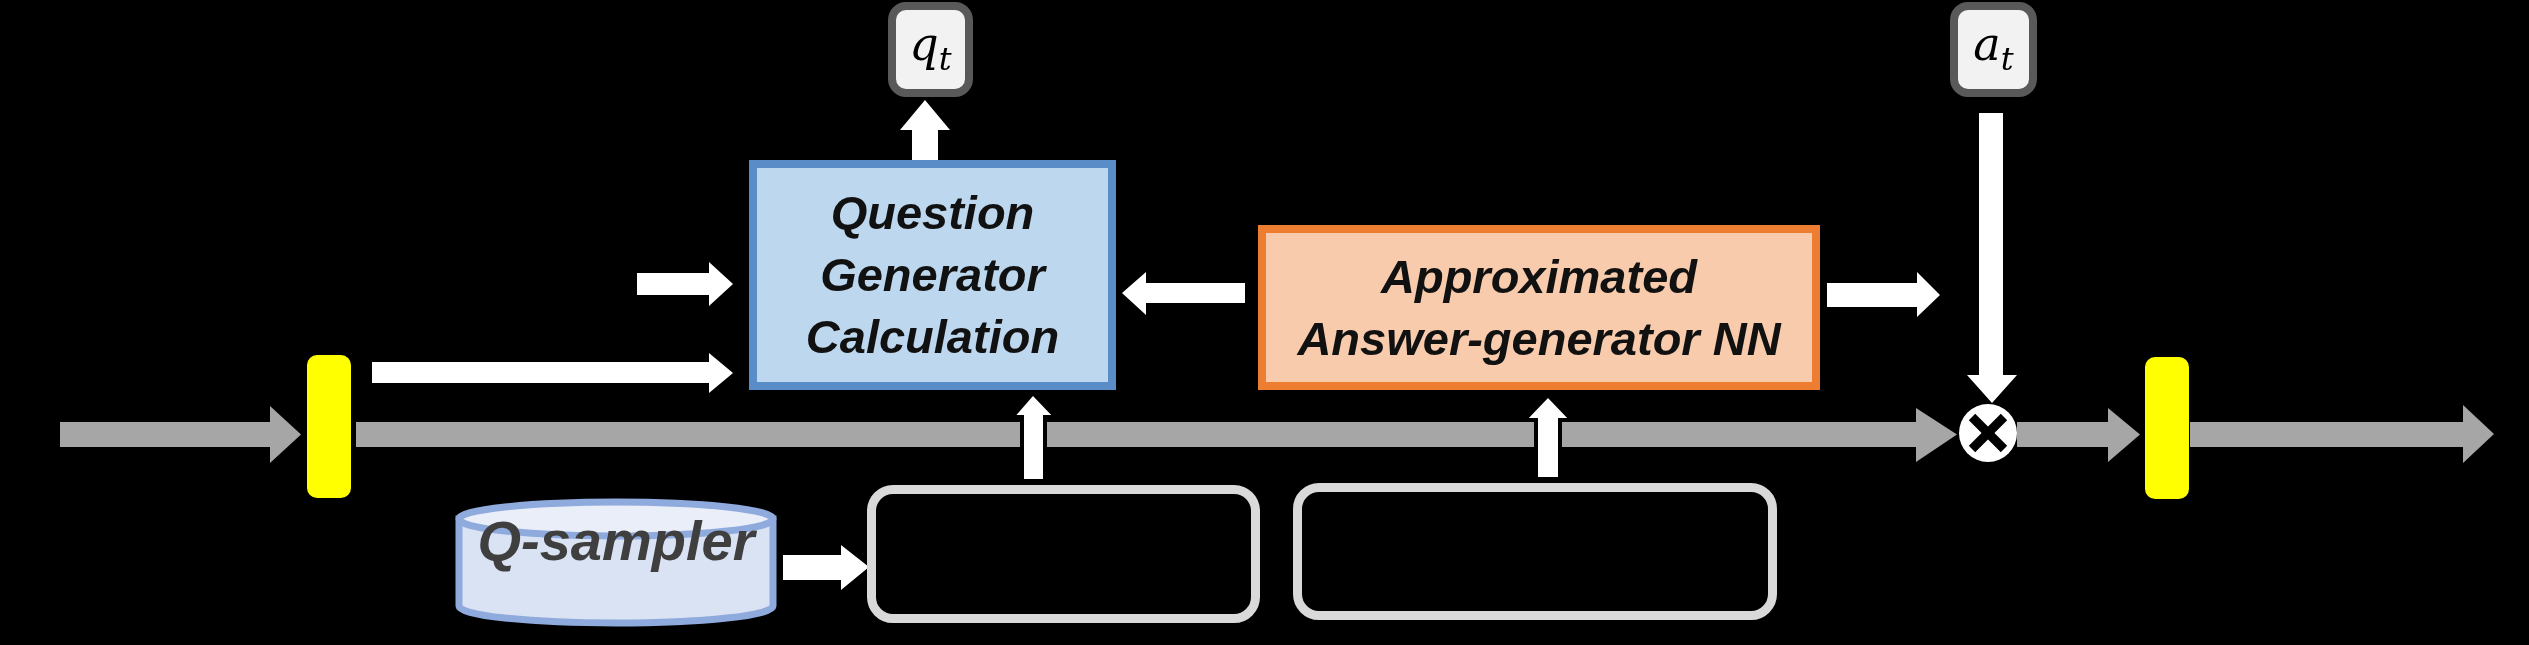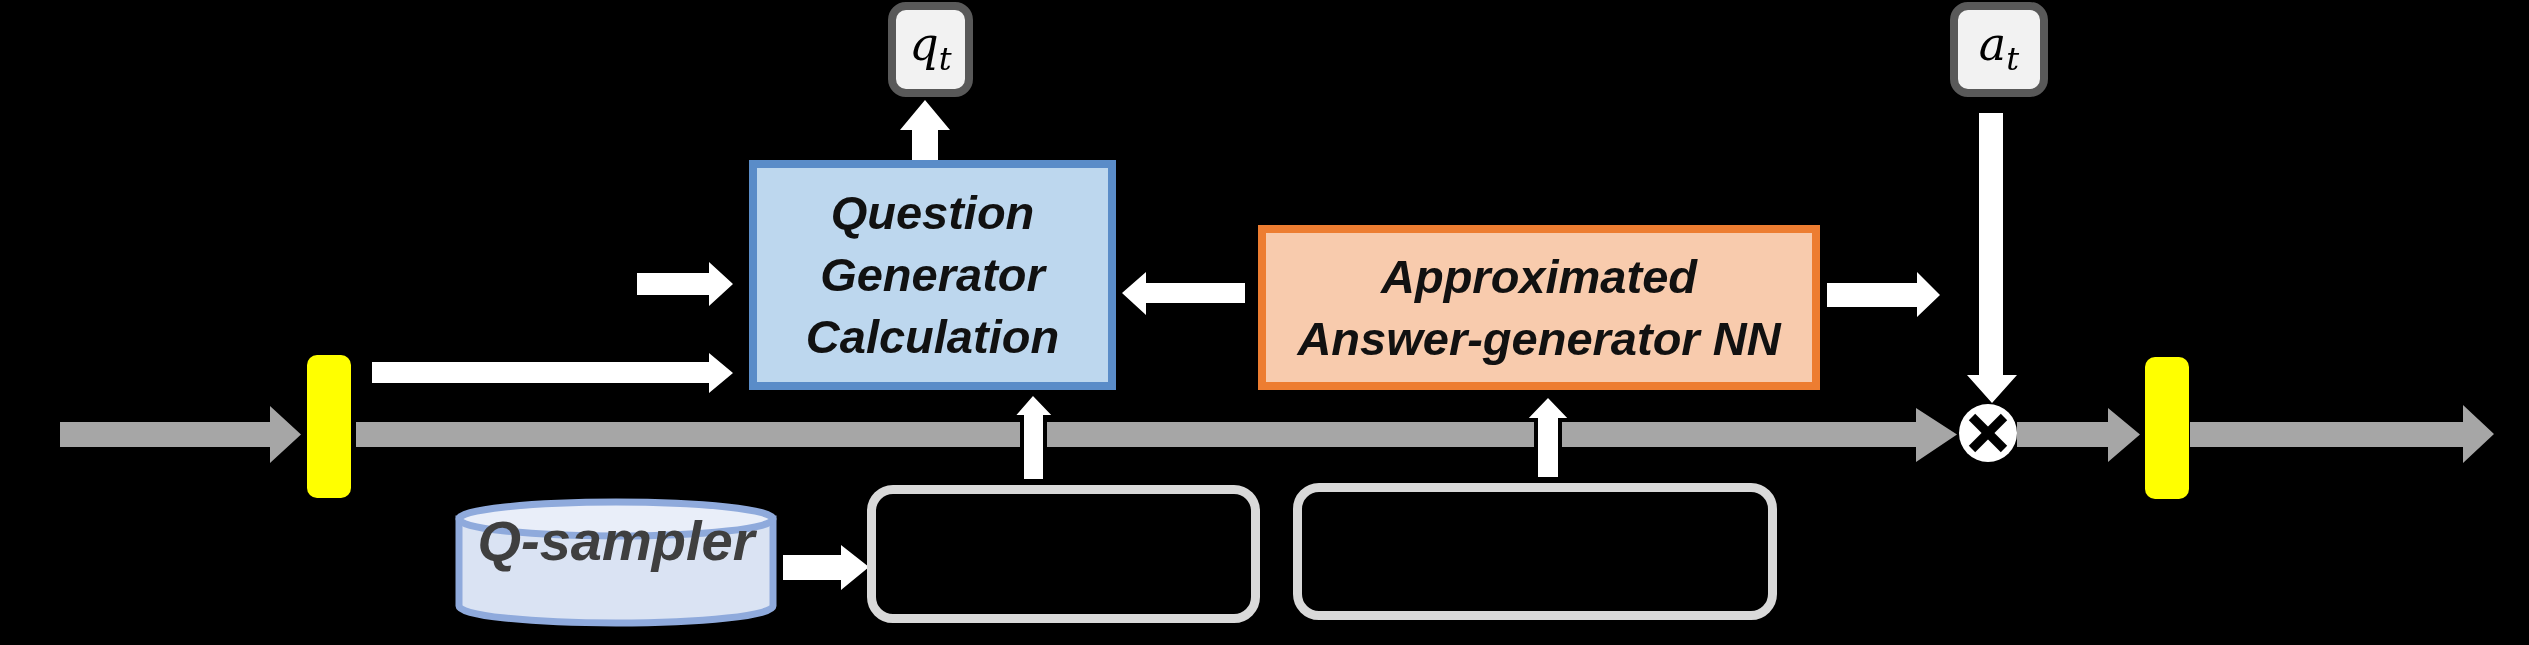--- a/index.html
+++ b/index.html
@@ -29,21 +29,21 @@
   #qgc-box{left:749px;top:160px;width:367px;height:230px;background:var(--qgc-fill);
         border:8px solid var(--qgc-border);}
   #aagnn-box{left:1258px;top:225px;width:562px;height:165px;background:var(--aagnn-fill);
         border:8px solid var(--aagnn-border);}
   .big-label{font-size:47px;line-height:62px;font-weight:bold;font-style:italic;
         color:var(--text-dark);white-space:nowrap;}
   .token{border:8px solid var(--token-border);background:var(--token-fill);
         border-radius:18px;font-family:"DejaVu Serif",serif;font-style:italic;
         color:#000;}
   #qt-box{left:888px;top:2px;width:85px;height:95px;}
-  #at-box{left:1950px;top:2px;width:98px;height:95px;}
+  #at-box{left:1950px;top:2px;width:87px;height:95px;}
   .token-main{font-size:46px;line-height:46px;}
   .token-sub{font-size:32px;vertical-align:-10px;}
   .placeholder{position:absolute;box-sizing:border-box;border:9px solid var(--placeholder-border);
         border-radius:26px;background:transparent;}
   #placeholder-1{left:867px;top:485px;width:393px;height:138px;}
   #placeholder-2{left:1293px;top:483px;width:484px;height:137px;}
   #qsampler-label{position:absolute;left:459px;top:508px;width:314px;text-align:center;
         font-size:56px;font-weight:bold;font-style:italic;color:var(--sampler-text);
         white-space:nowrap;}
 </style>

